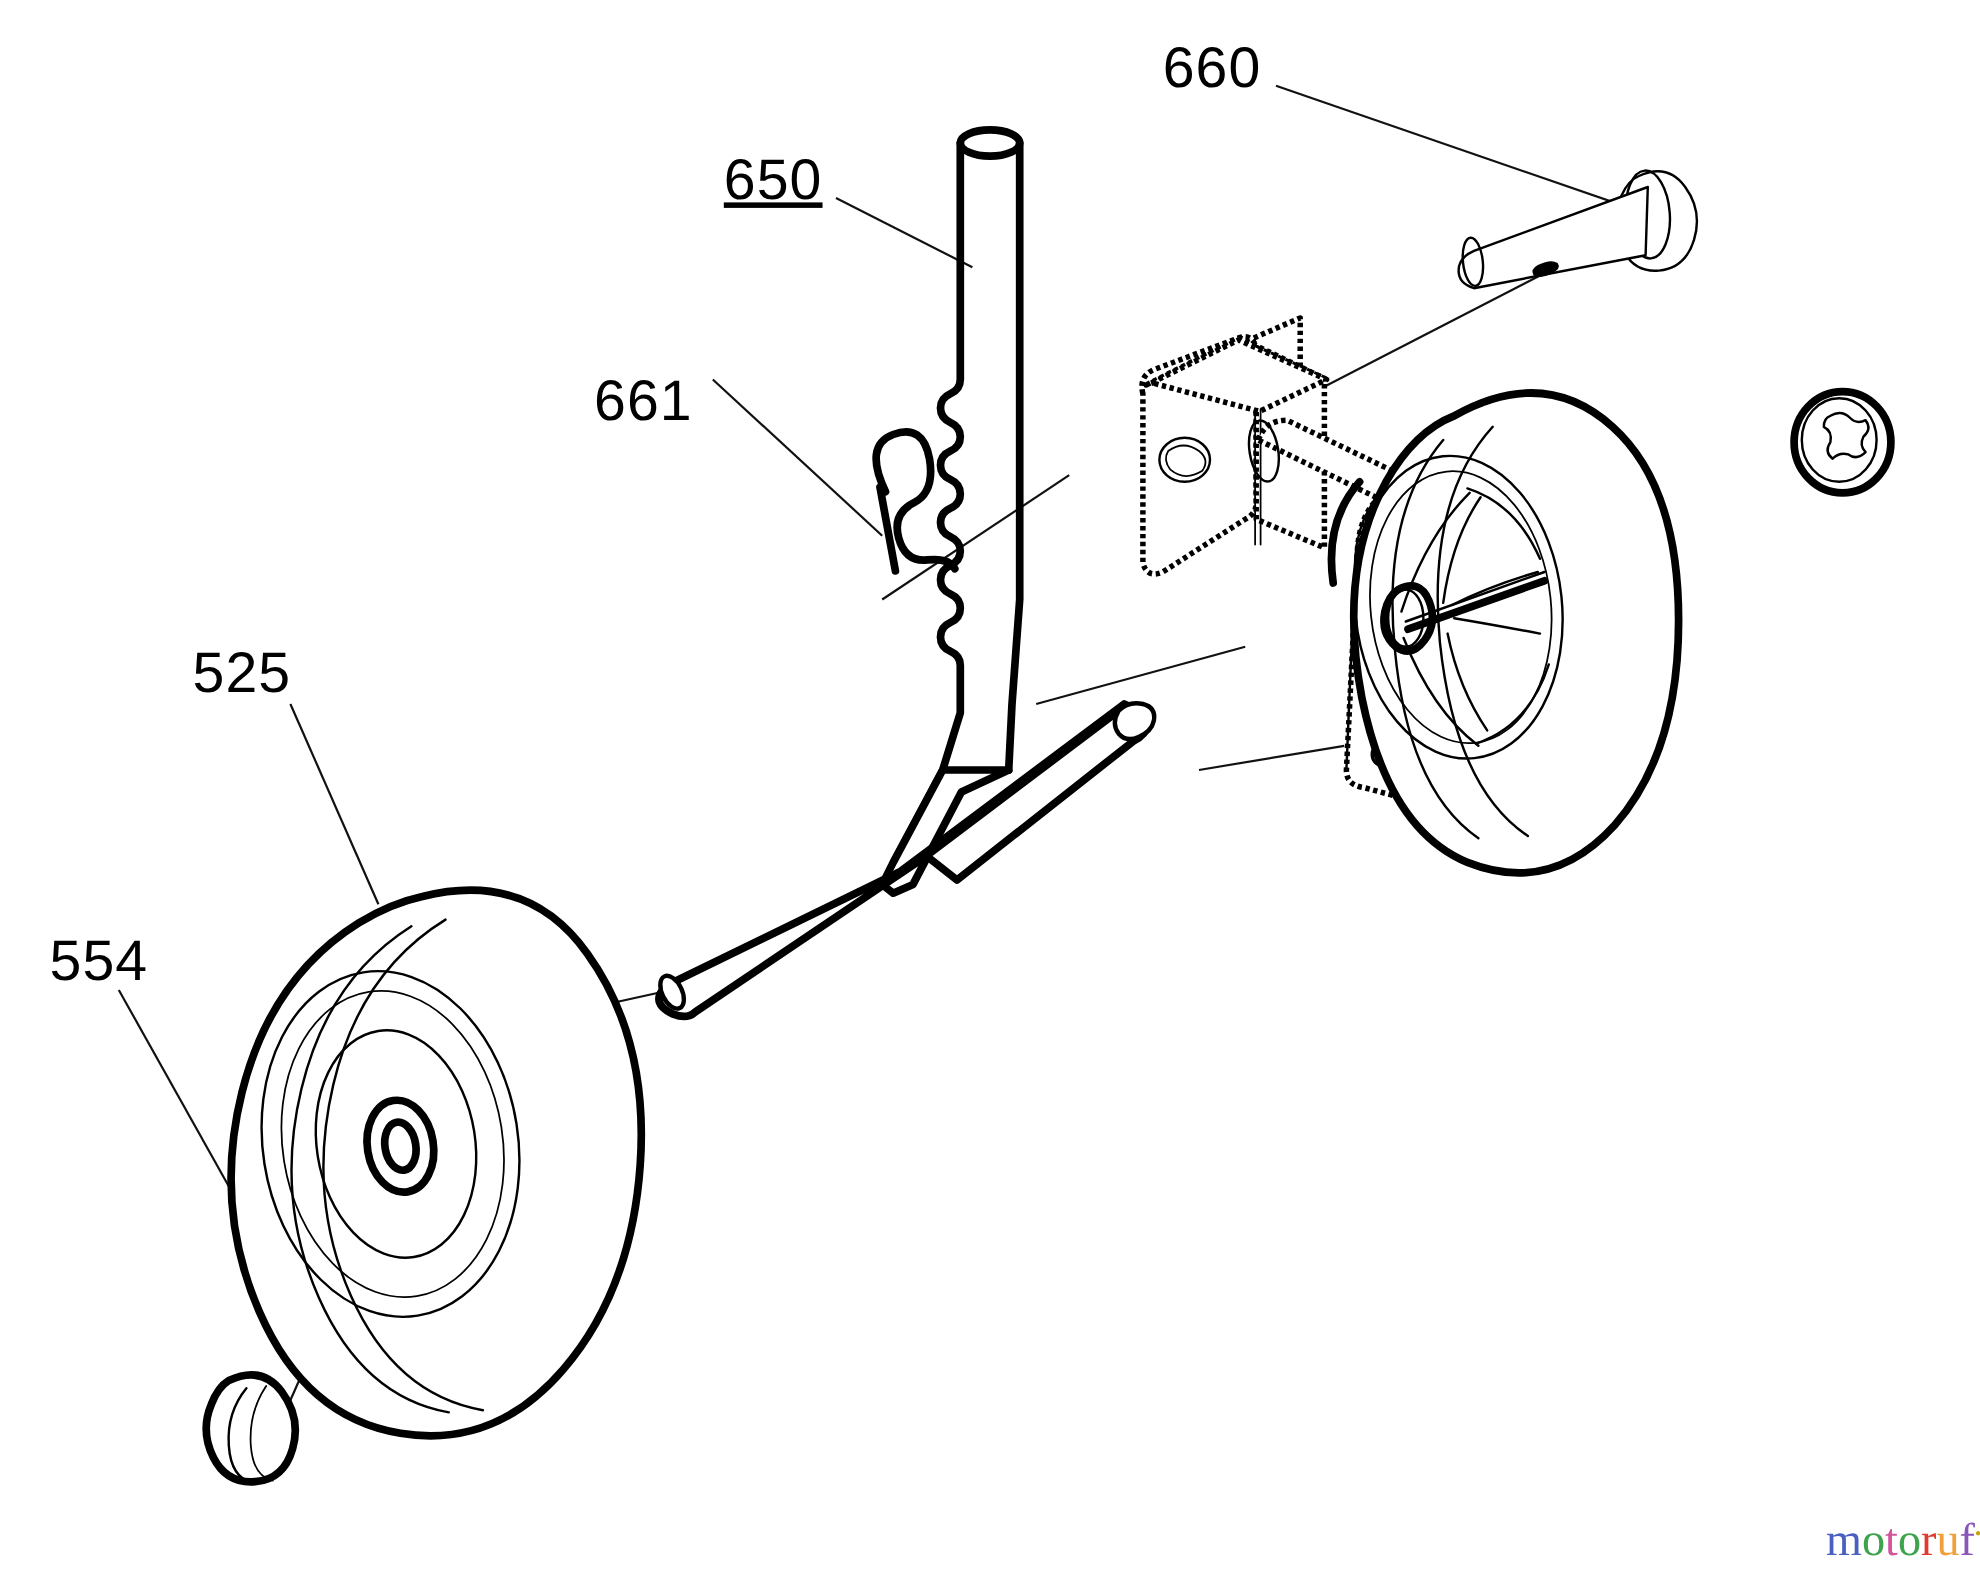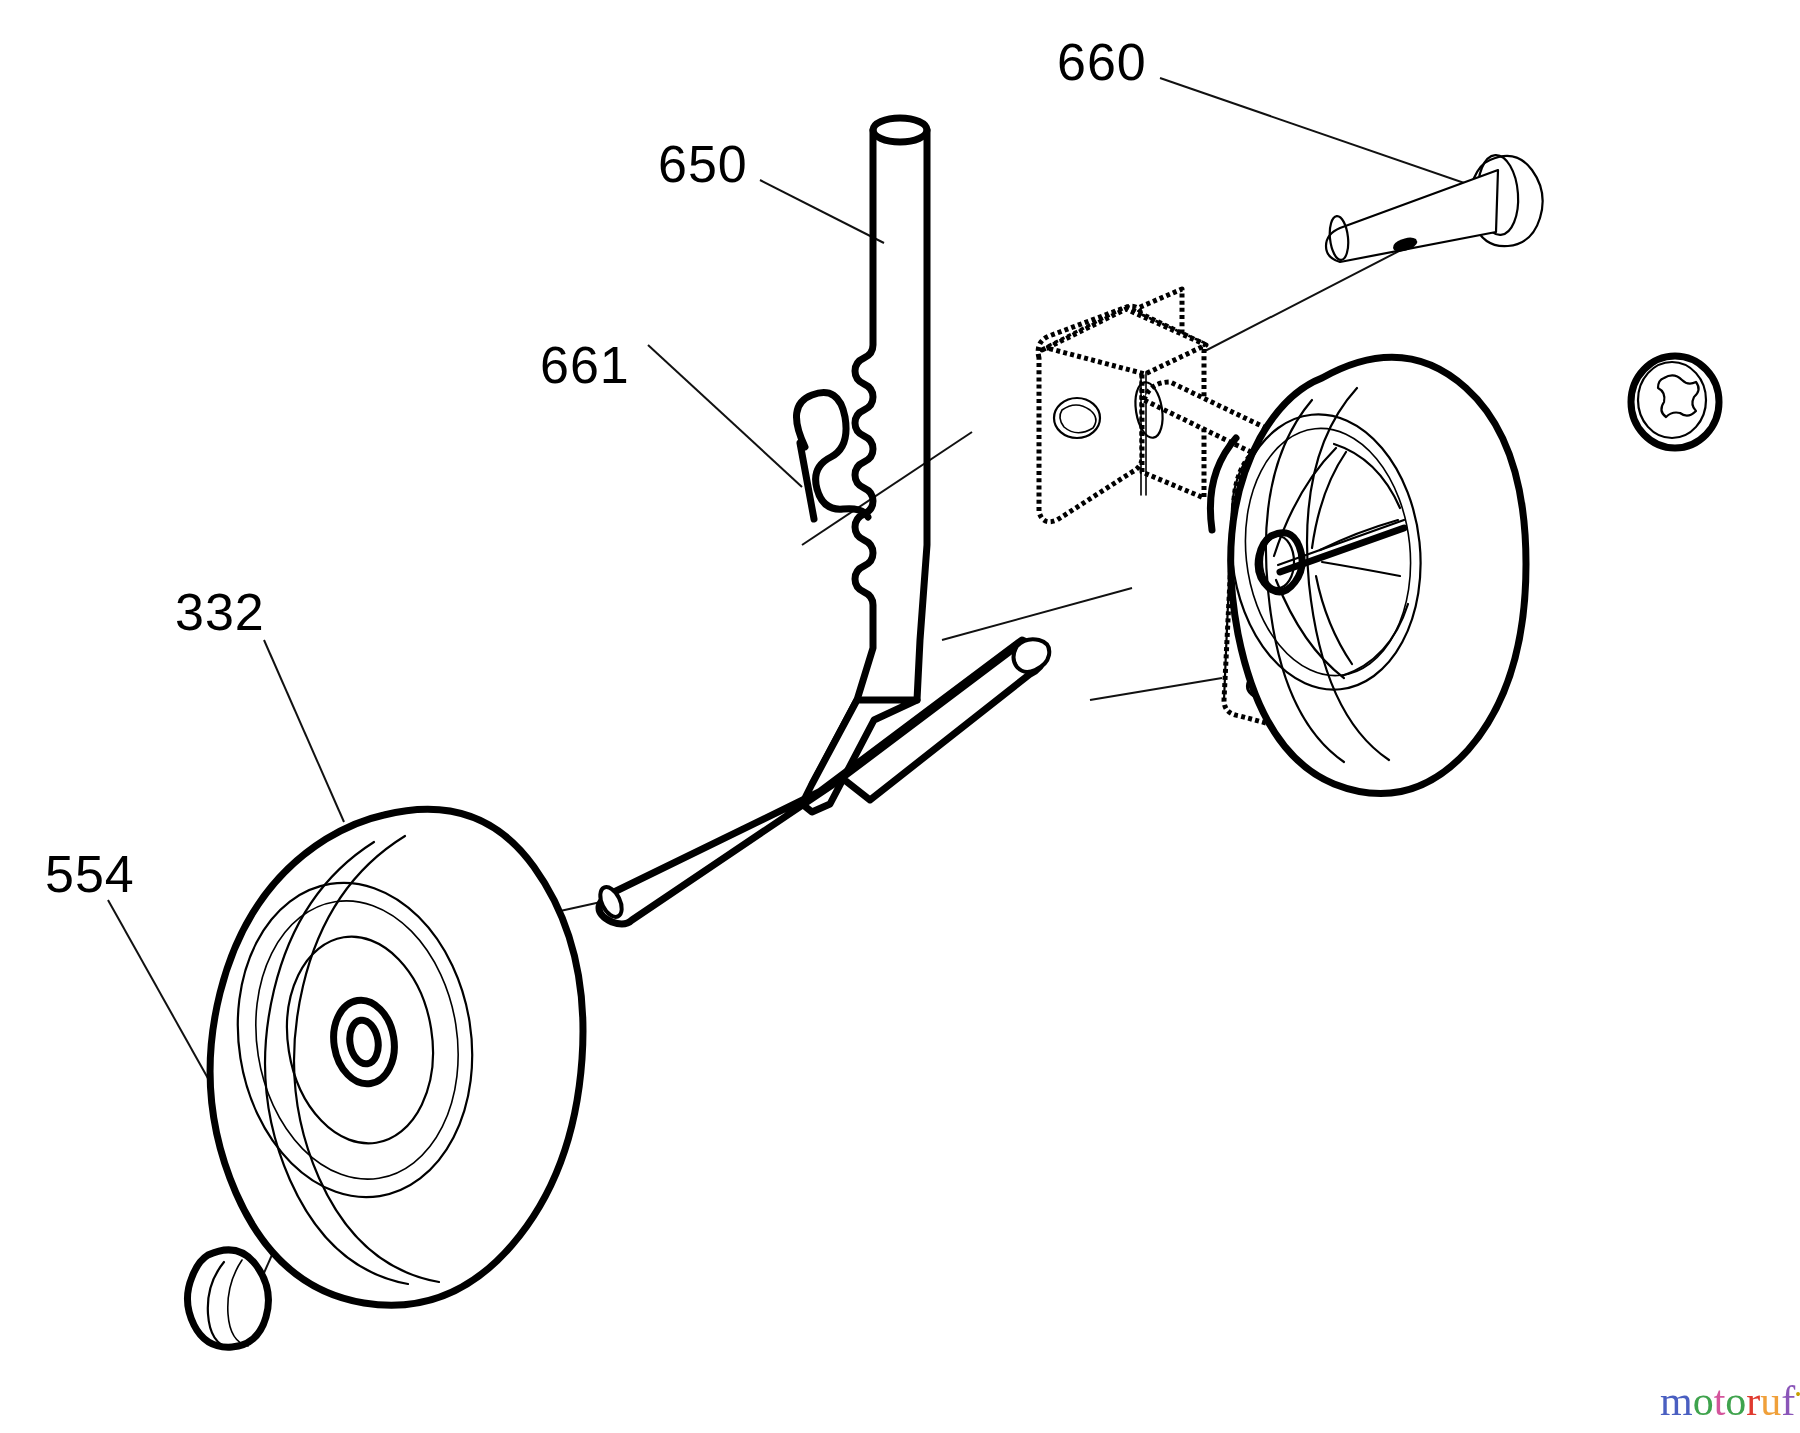--- a/index.html
+++ b/index.html
@@ -270,25 +270,25 @@
                q-12 -24 -2 -48
                q6 -16 16 -22 Z"></path>
       <path class="th" d="M212 1262 q-18 22 -16 52 q2 30 22 34"></path>
       <path class="vth" d="M230 1260 q-16 24 -14 54 q2 28 20 32"></path>
     </g>
 
   </svg>
 
   <div class="calloutText" style="left:1045px;top:36px;">660</div>
 
-  <div class="calloutText" style="left:646px;top:138px;">650</div>
+  <div class="calloutText" style="left:646px;top:138px;text-decoration:underline;">650</div>
 
   <div class="calloutText" style="left:528px;top:303px;margin-top:36px;">661</div>
 
-  <div class="calloutText" style="left:163px;top:586px;">332</div>
+  <div class="calloutText" style="left:163px;top:586px;">525</div>
 
   <div class="calloutText" style="left:33px;top:848px;">554</div>
 
   <div id="wm">
     <span class="wl" style="color: rgb(74, 95, 193);">m</span><span class="wl" style="color: rgb(63, 163, 77);">o</span><span class="wl" style="color: rgb(212, 85, 156);">t</span><span class="wl" style="color: rgb(63, 163, 77);">o</span><span class="wl" style="color: rgb(224, 58, 47);">r</span><span class="wl" style="color: rgb(240, 160, 58);">u</span><span class="wl" style="color: rgb(138, 85, 184);">f</span><span class="tick" style="color: rgb(200, 160, 0);">•</span><span class="dotde" style="color: rgb(85, 85, 85);">.de</span>
   </div>
 
 </div>
 
 </body></html>

